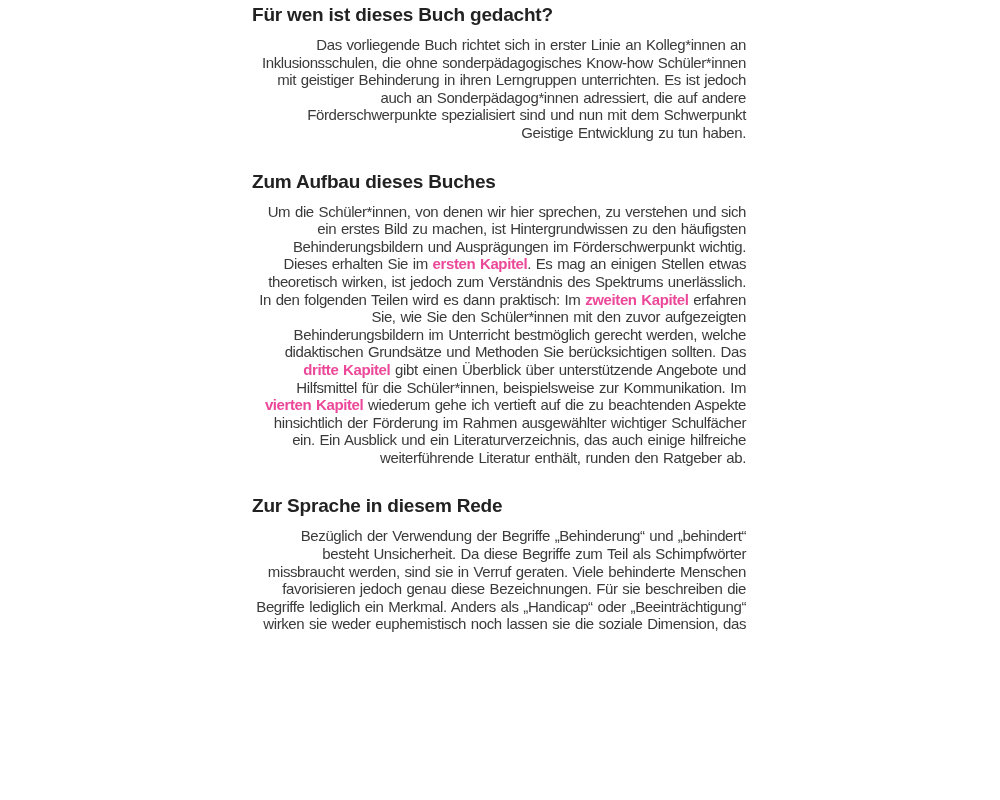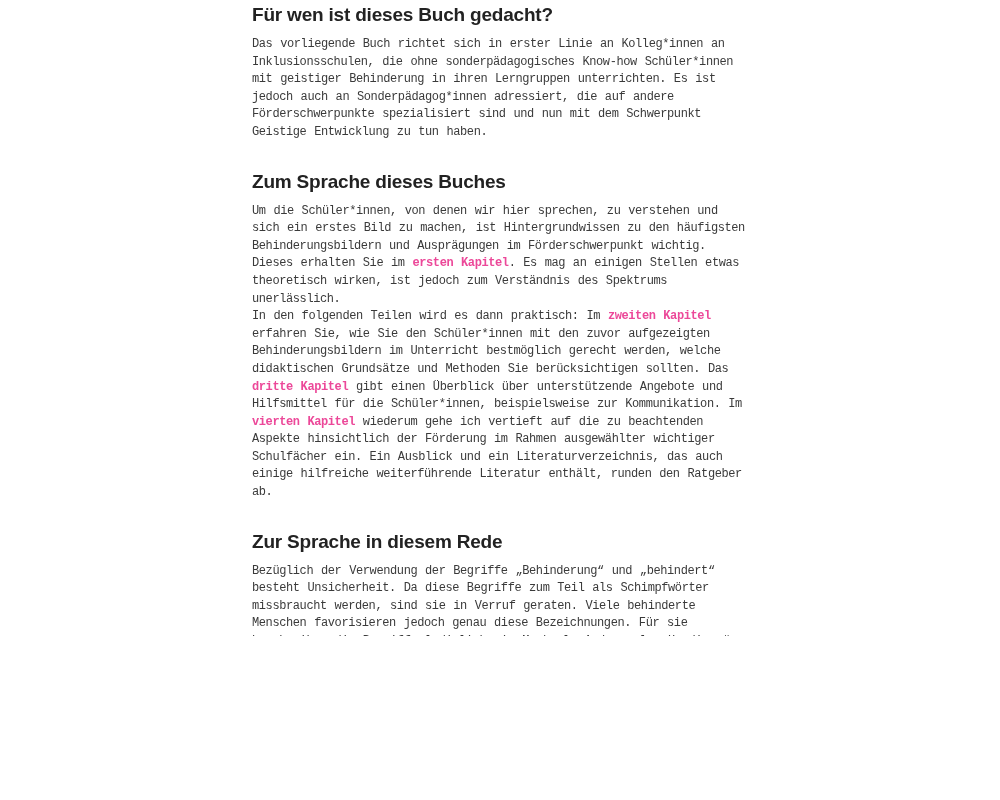--- a/index.html
+++ b/index.html
@@ -22,27 +22,26 @@
   .sec-heading {
     margin: 0 0 10px 0;
     font-size: 19px;
     line-height: 23px;
     font-weight: 700;
     color: #222222;
     letter-spacing: -0.2px;
   }
   .para {
     margin: 0;
-    font-size: 12px;
+    font-size: 15px;
     line-height: 17.6px;
     color: #3a3a3a;
     letter-spacing: -0.4px;
     word-spacing: 1px;
-    text-align: left;
-    font-family: Liberation Mono, monospace;
+    text-align: right;
   }
   .b { font-weight: 700; color: #ec4899; }
   .circle {
     position: absolute;
     border-radius: 50%;
   }
   .dot-left-dark  { left: 224px; top: 738px; width: 9px;  height: 9px;  background: #4b4b4b; }
   .dot-left-light { left: 230px; top: 756px; width: 15px; height: 15px; background: #c9c9c9; }
   .dot-right-light{ left: 703px; top: 744px; width: 10px; height: 10px; background: #cfcfcf; }
   .dot-right-mid  { left: 716px; top: 748px; width: 13px; height: 13px; background: #b5b5b5; }
@@ -77,21 +76,21 @@
 <div class="page">
 
   <div class="content">
 
     <section>
       <h2 class="sec-heading">Für wen ist dieses Buch gedacht?</h2>
       <p class="para"><span>Das vorliegende Buch richtet sich in erster Linie an Kolleg*innen an Inklusionsschulen, die ohne sonderpädagogisches Know-how Schüler*innen mit geistiger Behinderung in ihren Lerngruppen unterrichten. Es ist jedoch auch an Sonderpädagog*innen adressiert, die auf andere Förderschwerpunkte spezialisiert sind und nun mit dem Schwerpunkt Geistige Entwicklung zu tun haben.</span></p>
     </section>
 
     <section>
-      <h2 class="sec-heading">Zum Sprache dieses Buches</h2>
+      <h2 class="sec-heading">Zum Aufbau dieses Buches</h2>
       <p class="para"><span>Um die Schüler*innen, von denen wir hier sprechen, zu verstehen und sich ein erstes Bild zu machen, ist Hintergrundwissen zu den häufigsten Behinderungsbildern und Ausprägungen im Förderschwerpunkt wichtig. Dieses erhalten Sie im </span><span class="b">ersten Kapitel</span><span>. Es mag an einigen Stellen etwas theoretisch wirken, ist jedoch zum Verständnis des Spektrums unerlässlich.</span></p>
       <p class="para"><span>In den folgenden Teilen wird es dann praktisch: Im </span><span class="b">zweiten Kapitel</span><span> erfahren Sie, wie Sie den Schüler*innen mit den zuvor aufgezeigten Behinderungsbildern im Unterricht bestmöglich gerecht werden, welche didaktischen Grundsätze und Methoden Sie berücksichtigen sollten. Das </span><span class="b">dritte Kapitel</span><span> gibt einen Überblick über unterstützende Angebote und Hilfsmittel für die Schüler*innen, beispielsweise zur Kommunikation. Im </span><span class="b">vierten Kapitel</span><span> wiederum gehe ich vertieft auf die zu beachtenden Aspekte hinsichtlich der Förderung im Rahmen ausgewählter wichtiger Schulfächer ein. Ein Ausblick und ein Literaturverzeichnis, das auch einige hilfreiche weiterführende Literatur enthält, runden den Ratgeber ab.</span></p>
     </section>
 
     <section>
       <h2 class="sec-heading">Zur Sprache in diesem Rede</h2>
       <p class="para"><span>Bezüglich der Verwendung der Begriffe „Behinderung“ und „behindert“ besteht Unsicherheit. Da diese Begriffe zum Teil als Schimpfwörter missbraucht werden, sind sie in Verruf geraten. Viele behinderte Menschen favorisieren jedoch genau diese Bezeichnungen. Für sie beschreiben die Begriffe lediglich ein Merkmal. Anders als „Handicap“ oder „Beeinträchtigung“ wirken sie weder euphemistisch noch lassen sie die soziale Dimension, das gesellschaftliche Ausgeschlossensein, außer Acht. Genau diese Komponente zum Ausdruck zu bringen, ist vielen behinderten Menschen jedoch wichtig. Denn „behindert“ schließt ein, dass eine Person auch durch die Umwelt behindert wird (durch Vorurteile, fehlende Barrierefreiheit usw.). Wichtig ist der Zusatz „Person“ oder „Mensch“, da mit dem verallgemeinernden Begriff „Behinderte“ das Bild einer festen Gruppe entsteht, die in Wirklichkeit sehr vielfältig ist, und weil „der*die Behinderte“ eine Person auf ein einziges Merkmal reduziert, das alle anderen Eigenschaften dominiert. Genauso verhält es sich, wenn beispielsweise von „den Blinden“ oder „den Gehörlosen“ die Rede ist. Der Terminus „Kinder und Jugendliche mit geistiger Behinderung“ ist daher die korrekte Bezeichnung für die Schülergruppe, von der wir hier sprechen.</span></p>
     </section>
 
   </div>

